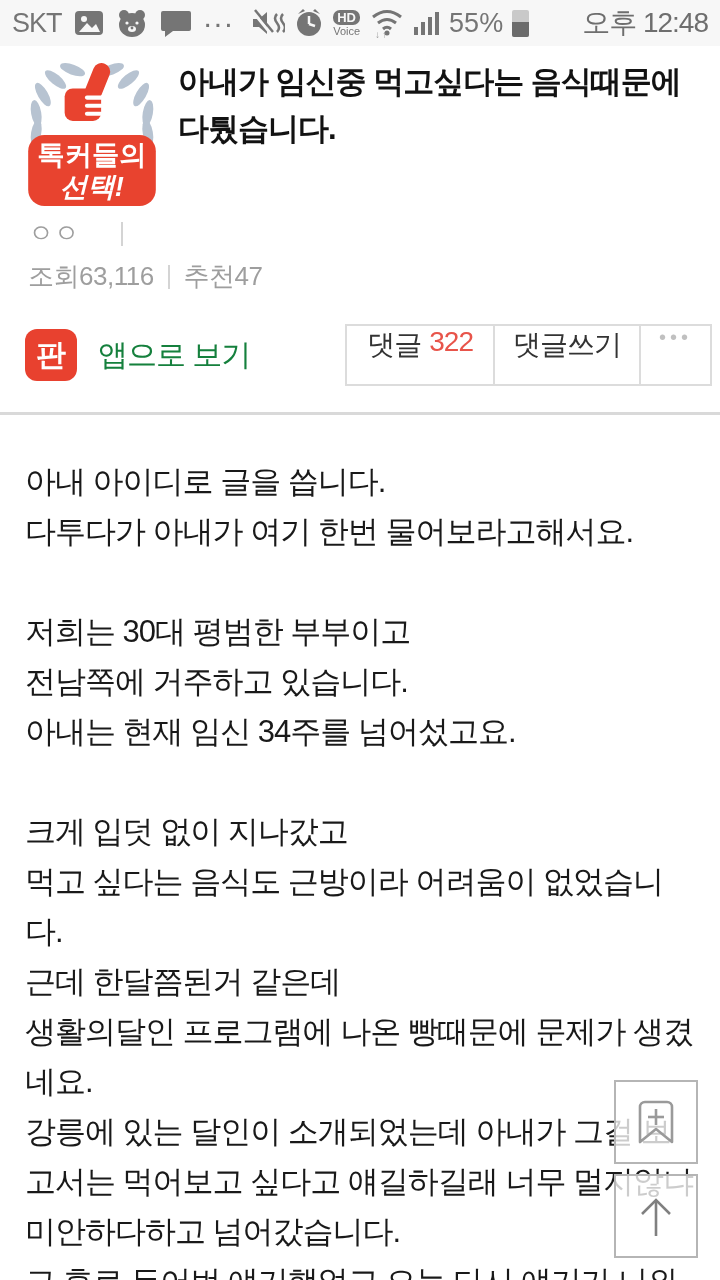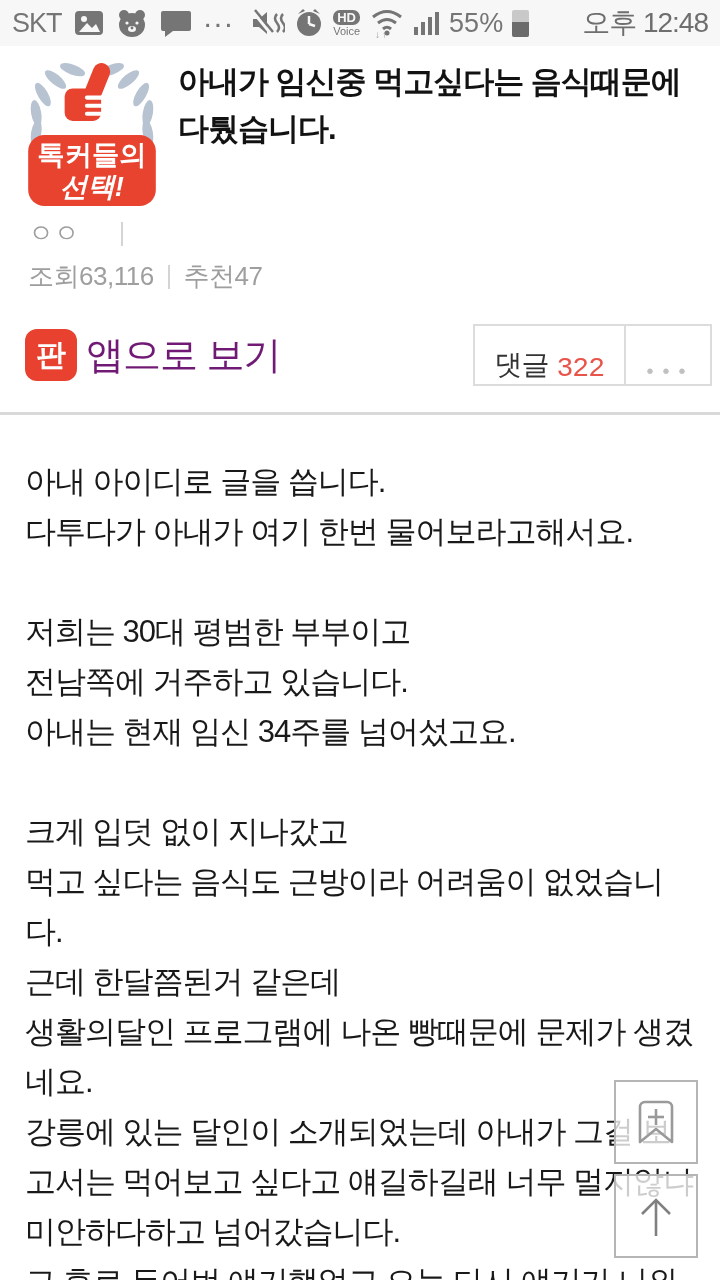--- a/index.html
+++ b/index.html
@@ -35,24 +35,24 @@
   }
   .meta{margin-left:28px;color:#9e9e9e;display:flex;align-items:center;letter-spacing:-0.5px;}
   .meta-author{margin-top:10px;font-size:26px;gap:28px;}
   .meta-stats{margin-top:8px;font-size:26px;}
   .sep{display:inline-block;width:0;height:24px;border-left:2px solid #d4d4d4;margin:0 14px;}
   
   .toolbar{display:flex;align-items:center;justify-content:space-between;margin:30px 8px 0 25px;}
   .app-open{display:flex;align-items:center;cursor:pointer;}
   .app-icon{width:52px;height:52px;border-radius:12px;background:#e8412f;color:#fff;
     display:flex;align-items:center;justify-content:center;font-size:30px;font-weight:bold;}
-  .app-open-label{margin-left:9px;font-size:38px;color:#701a75;letter-spacing:-1px;}
+  .app-open-label{margin-left:21px;font-size:30px;color:#15803d;letter-spacing:-1px;}
   .btn-group{display:flex;border:2px solid #dcdcdc;background:#fff;}
-  .btn{height:58px;display:flex;align-items:flex-end;justify-content:center;
-    font-size:28px;color:#333;letter-spacing:-1px;cursor:pointer;font-family:Liberation Mono, monospace;}
+  .btn{height:58px;display:flex;align-items:flex-start;justify-content:center;
+    font-size:28px;color:#333;letter-spacing:-1px;cursor:pointer;}
   .btn + .btn{border-left:2px solid #dcdcdc;}
   .btn-comments{padding:0 20px;}
   .btn-comments .count{color:#e8544a;margin-left:8px;}
   .btn-write{padding:0 18px;}
   .btn-more{padding:0 18px;color:#c0c0c0;font-size:20px;letter-spacing:4px;}
   
   .divider{height:3px;background:#d9d9d9;margin-top:26px;}
   
   .post-body{padding:42px 25px 0 25px;}
   .post-body .para{margin:0 0 50px 0;}
@@ -196,20 +196,21 @@
   <div class="toolbar">
     <div class="app-open">
       <span class="app-icon">판</span>
       <span class="app-open-label">앱으로 보기</span>
     </div>
     <div class="btn-group">
       <div class="btn btn-comments">
         <span>댓글</span>
         <span class="count">322</span>
       </div>
+      <div class="btn btn-write">댓글쓰기</div>
       <div class="btn btn-more">•••</div>
     </div>
   </div>
 
   <div class="divider"></div>
 
   <div class="post-body">
     <div class="para">
       <p>아내 아이디로 글을 씁니다.</p>
       <p>다투다가 아내가 여기 한번 물어보라고해서요.</p>

